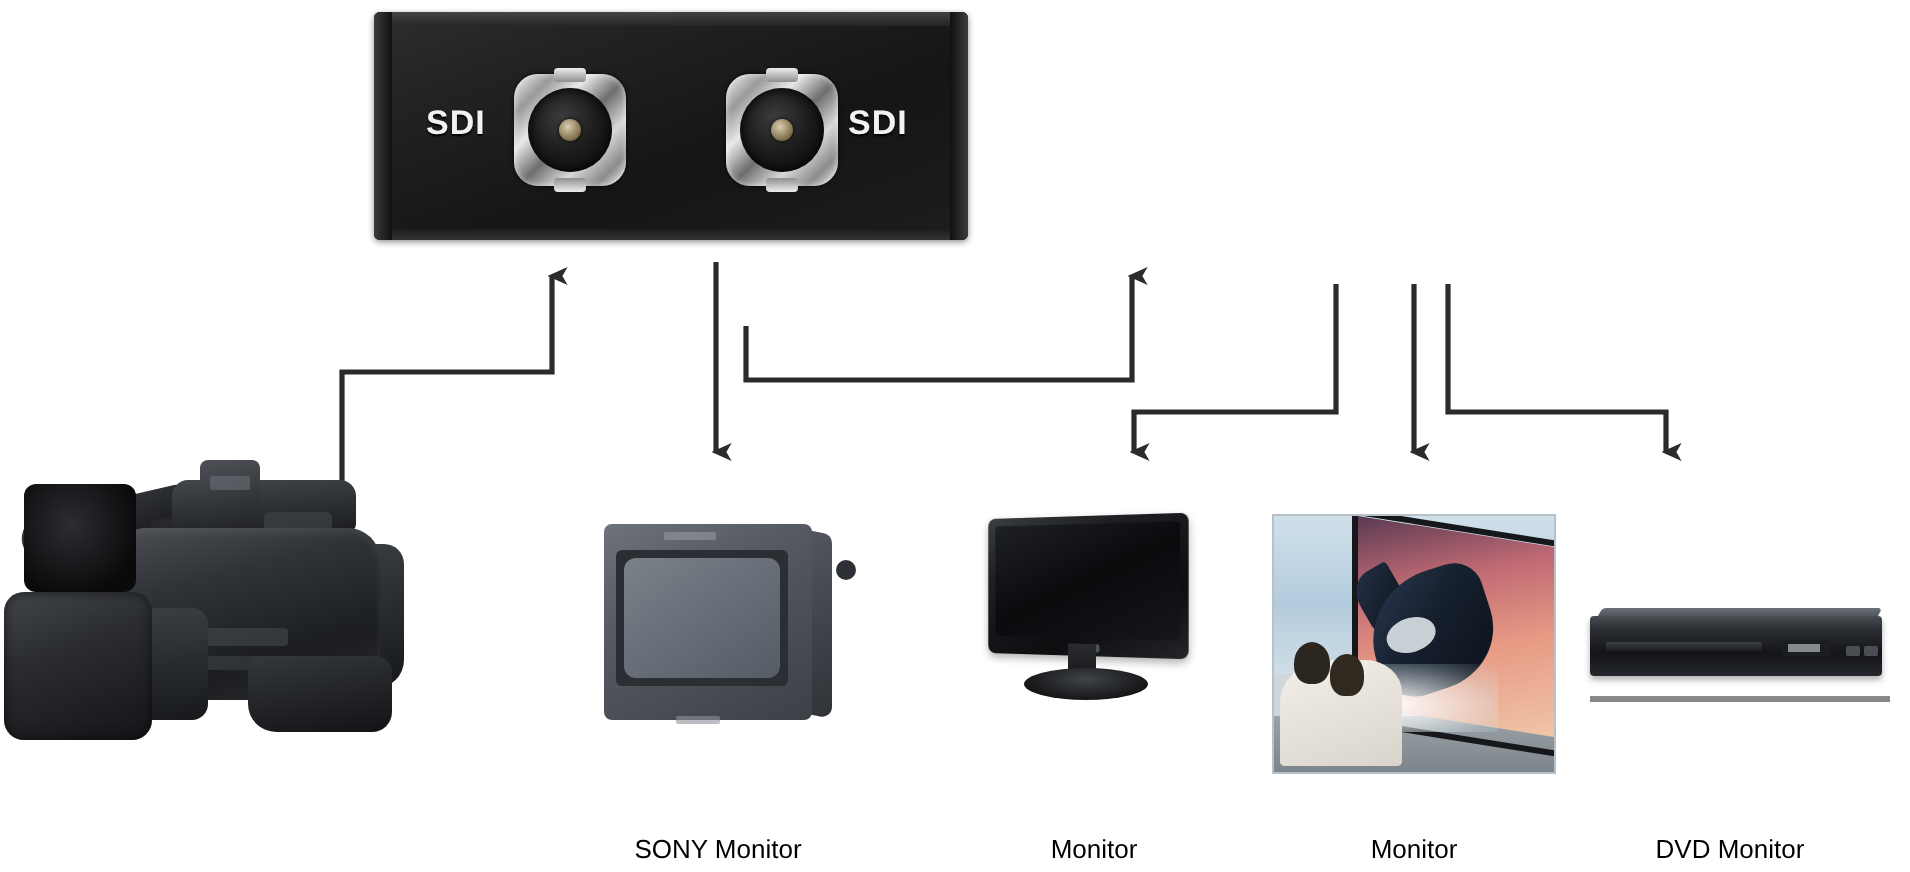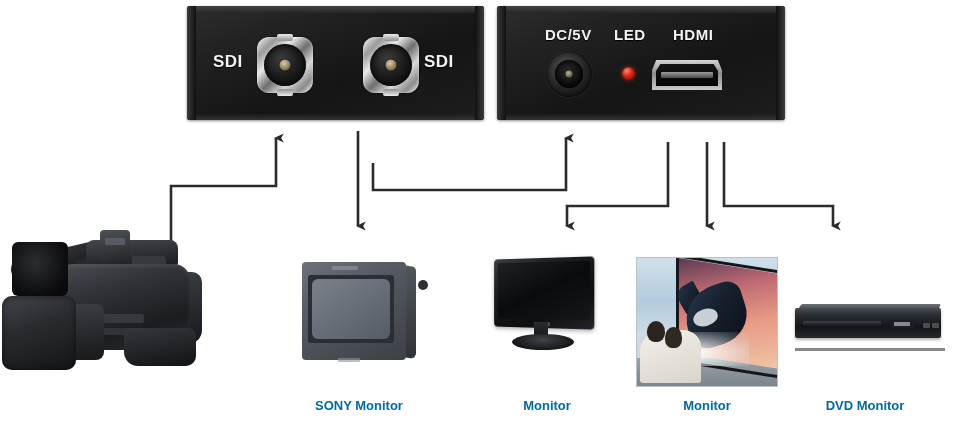--- a/index.html
+++ b/index.html
@@ -362,25 +362,26 @@
     background:#585c62;border-radius:1px;opacity:.8;
   }
   .dvd .feet{
     position:absolute;left:0;right:0;bottom:-3px;height:3px;
     background:#111;opacity:.5;
   }
 
   
   .caption{
     position:absolute;
-    color:#0369a1;
+    color:#000000;
     font-size:13px;
-    font-weight:bold;
+    font-weight:normal;
     white-space:nowrap;
     text-align:center;
+    margin-top:19px;
   }
 </style>
 </head>
 <body>
 
 <div id="stage">
 
   <div class="panel" style="left:187px;top:6px;width:297px;height:114px;">
     <div class="face"></div>
     <div class="topbevel"></div>
@@ -398,45 +399,20 @@
 
     <div class="bnc" style="left:176px;top:31px;">
       <div class="ring"></div>
       <div class="barrel"></div>
       <div class="pin"></div>
     </div>
 
     <div class="plabel" style="left:237px;top:46px;font-size:17px;">SDI</div>
   </div>
 
-  <div class="panel" style="left:497px;top:6px;width:288px;height:114px;">
-    <div class="face"></div>
-    <div class="topbevel"></div>
-    <div class="botbevel"></div>
-    <div class="sideedge left"></div>
-    <div class="sideedge right"></div>
-
-    <div class="plabel" style="left:48px;top:20px;font-size:15px;">DC/5V</div>
-    <div class="plabel" style="left:117px;top:20px;font-size:15px;">LED</div>
-    <div class="plabel" style="left:176px;top:20px;font-size:15px;">HDMI</div>
-
-    <div class="dcjack" style="left:49px;top:45px;">
-      <div class="outer"></div>
-      <div class="inner"></div>
-      <div class="post"></div>
-    </div>
-
-    <div class="led" style="left:125px;top:61px;"></div>
-
-    <div class="hdmi" style="left:155px;top:54px;">
-      <div class="shell"></div>
-      <div class="cavity"></div>
-      <div class="tongue"></div>
-    </div>
-  </div>
 
   <svg id="wires" viewBox="0 0 955 436">
     <defs>
       <marker id="arrUp" markerWidth="11" markerHeight="11" refX="5.5" refY="2.2" orient="auto" markerUnits="userSpaceOnUse">
         <path d="M5.5 0 L10 10 L5.5 7.4 L1 10 Z" fill="#2b2b2b"></path>
       </marker>
       <marker id="arrDown" markerWidth="11" markerHeight="11" refX="5.5" refY="8.8" orient="auto" markerUnits="userSpaceOnUse">
         <path d="M5.5 11 L1 1 L5.5 3.6 L10 1 Z" fill="#2b2b2b"></path>
       </marker>
     </defs>

